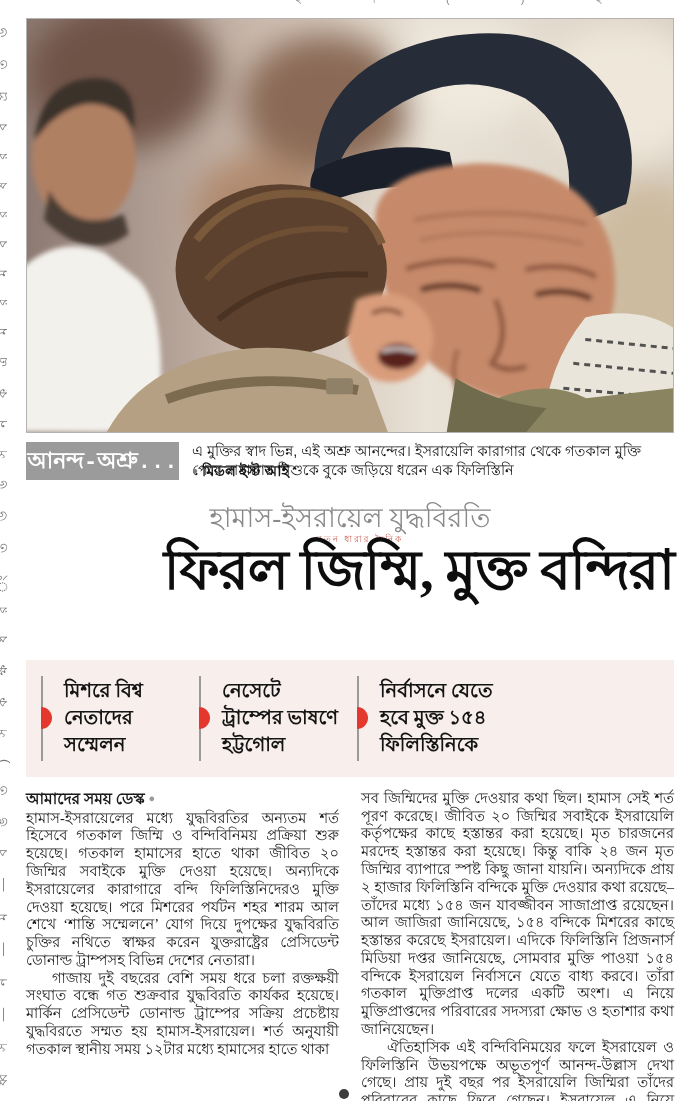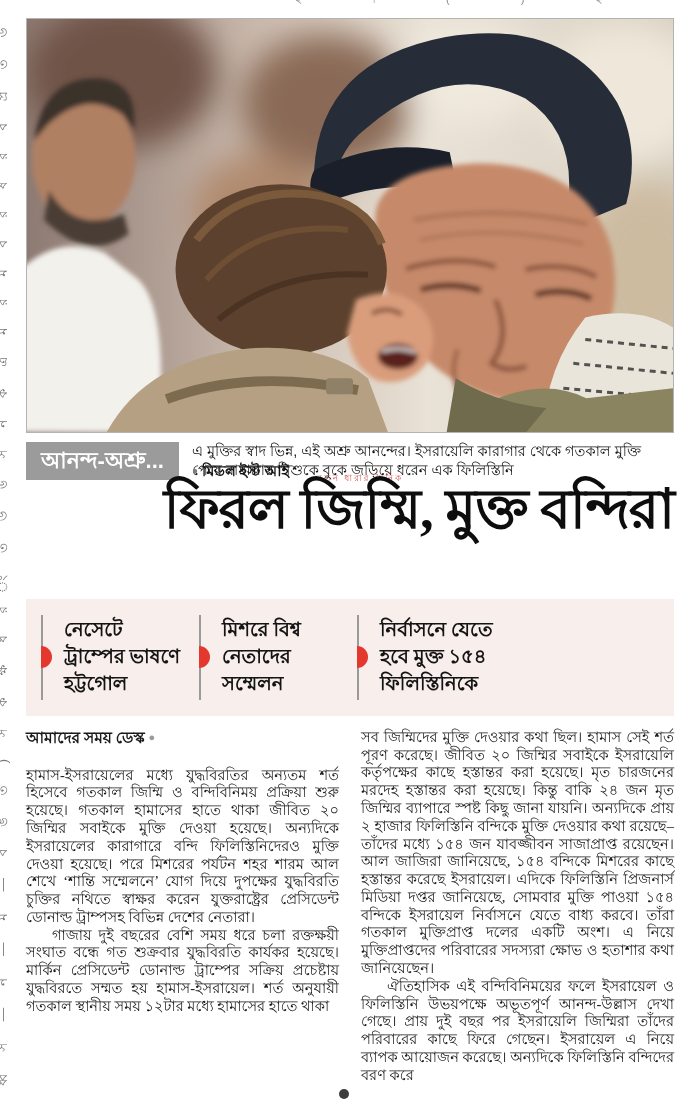--- a/index.html
+++ b/index.html
@@ -27,21 +27,21 @@
     width:648px; height:415px; border:1px solid #b3b3b3; background:#cfc3b8;
     overflow:hidden;
   }
   .photo-frame svg { display:block; width:100%; height:100%; }
 
   
   .caption-row { display:flex; gap:13px; margin-top:9px; align-items:flex-start; }
   .caption-label {
     flex:none; width:153px; height:38px; background:#9b9b9b; color:#ffffff;
     font-size:22px; font-weight:bold; display:flex; align-items:center;
-    justify-content:center; font-family:Liberation Sans, sans-serif;
+    justify-content:center; font-family:Liberation Mono, monospace;
   }
   .caption-body {
     flex:1; font-size:14.5px; line-height:19px; color:#141414; position:relative;
     font-family:"Liberation Sans",sans-serif;
   }
   .credit-line { display:block; text-align:left; margin-top:-19px; font-weight:bold; }
   .credit-bullet { color:#7c7c7c; font-size:10px; vertical-align:2px; }
 
   
   .kicker {
@@ -77,21 +77,21 @@
     width:11px; height:22px; background:#e4372e; border-radius:0 22px 22px 0;
   }
 
   
   .article {
     margin-top:13px; display:grid; grid-template-columns:1fr 1fr; column-gap:22px;
     font-size:14.6px; line-height:17.8px; text-align:justify;
   }
   .article p { margin:0; }
   .article p.ind { text-indent:26px; }
-  .byline { font-size:15.5px; font-weight:bold; margin-bottom:20px; }
+  .byline { font-size:15.5px; font-weight:bold; margin-bottom:2px; }
   .byline-bullet { color:#9a9a9a; font-size:11px; vertical-align:2px; font-weight:normal; }
 
   .bottom-dot {
     position:absolute; left:339px; top:1089px; width:10px; height:10px;
     border-radius:50%; background:#3d3d3d;
   }
 </style>
 </head>
 <body>
 
@@ -178,30 +178,31 @@
   </figure>
 
   <div class="caption-row">
     <div class="caption-label">আনন্দ-অশ্রু...</div>
     <div class="caption-body">
       <span>এ মুক্তির স্বাদ ভিন্ন, এই অশ্রু আনন্দের। ইসরায়েলি কারাগার থেকে গতকাল মুক্তি পেয়ে রামাল্লায় শিশুকে বুকে জড়িয়ে ধরেন এক ফিলিস্তিনি</span>
       <span class="credit-line"><span class="credit-bullet">●</span> <span>মিডল ইস্ট আই</span></span>
     </div>
   </div>
 
+  <div class="kicker">হামাস-ইসরায়েল যুদ্ধবিরতি</div>
   <div class="headline-wrap">
     <div class="watermark">
       <div class="wm-tagline">নতুন ধারার দৈনিক</div>
     </div>
     <h1 class="headline">ফিরল জিম্মি, মুক্ত বন্দিরা</h1>
   </div>
 
   <div class="highlights">
+    <div class="hl-item"><span class="hl-bullet"></span><span>মিশরে বিশ্ব নেতাদের সম্মেলন</span></div>
     <div class="hl-item"><span class="hl-bullet"></span><span>নেসেটে ট্রাম্পের ভাষণে হট্টগোল</span></div>
-    <div class="hl-item"><span class="hl-bullet"></span><span>মিশরে বিশ্ব নেতাদের সম্মেলন</span></div>
     <div class="hl-item"><span class="hl-bullet"></span><span>নির্বাসনে যেতে হবে মুক্ত ১৫৪ ফিলিস্তিনিকে</span></div>
   </div>
 
   <div class="article">
     <div class="col-left">
       <div class="byline"><span>আমাদের সময় ডেস্ক</span> <span class="byline-bullet">●</span></div>
       <p>হামাস-ইসরায়েলের মধ্যে যুদ্ধবিরতির অন্যতম শর্ত হিসেবে গতকাল জিম্মি ও বন্দিবিনিময় প্রক্রিয়া শুরু হয়েছে। গতকাল হামাসের হাতে থাকা জীবিত ২০ জিম্মির সবাইকে মুক্তি দেওয়া হয়েছে। অন্যদিকে ইসরায়েলের কারাগারে বন্দি ফিলিস্তিনিদেরও মুক্তি দেওয়া হয়েছে। পরে মিশরের পর্যটন শহর শারম আল শেখে ‘শান্তি সম্মেলনে’ যোগ দিয়ে দুপক্ষের যুদ্ধবিরতি চুক্তির নথিতে স্বাক্ষর করেন যুক্তরাষ্ট্রের প্রেসিডেন্ট ডোনাল্ড ট্রাম্পসহ বিভিন্ন দেশের নেতারা।</p>
       <p class="ind">গাজায় দুই বছরের বেশি সময় ধরে চলা রক্তক্ষয়ী সংঘাত বন্ধে গত শুক্রবার যুদ্ধবিরতি কার্যকর হয়েছে। মার্কিন প্রেসিডেন্ট ডোনাল্ড ট্রাম্পের সক্রিয় প্রচেষ্টায় যুদ্ধবিরতে সম্মত হয় হামাস-ইসরায়েল। শর্ত অনুযায়ী গতকাল স্থানীয় সময় ১২টার মধ্যে হামাসের হাতে থাকা</p>
     </div>
     <div class="col-right">

